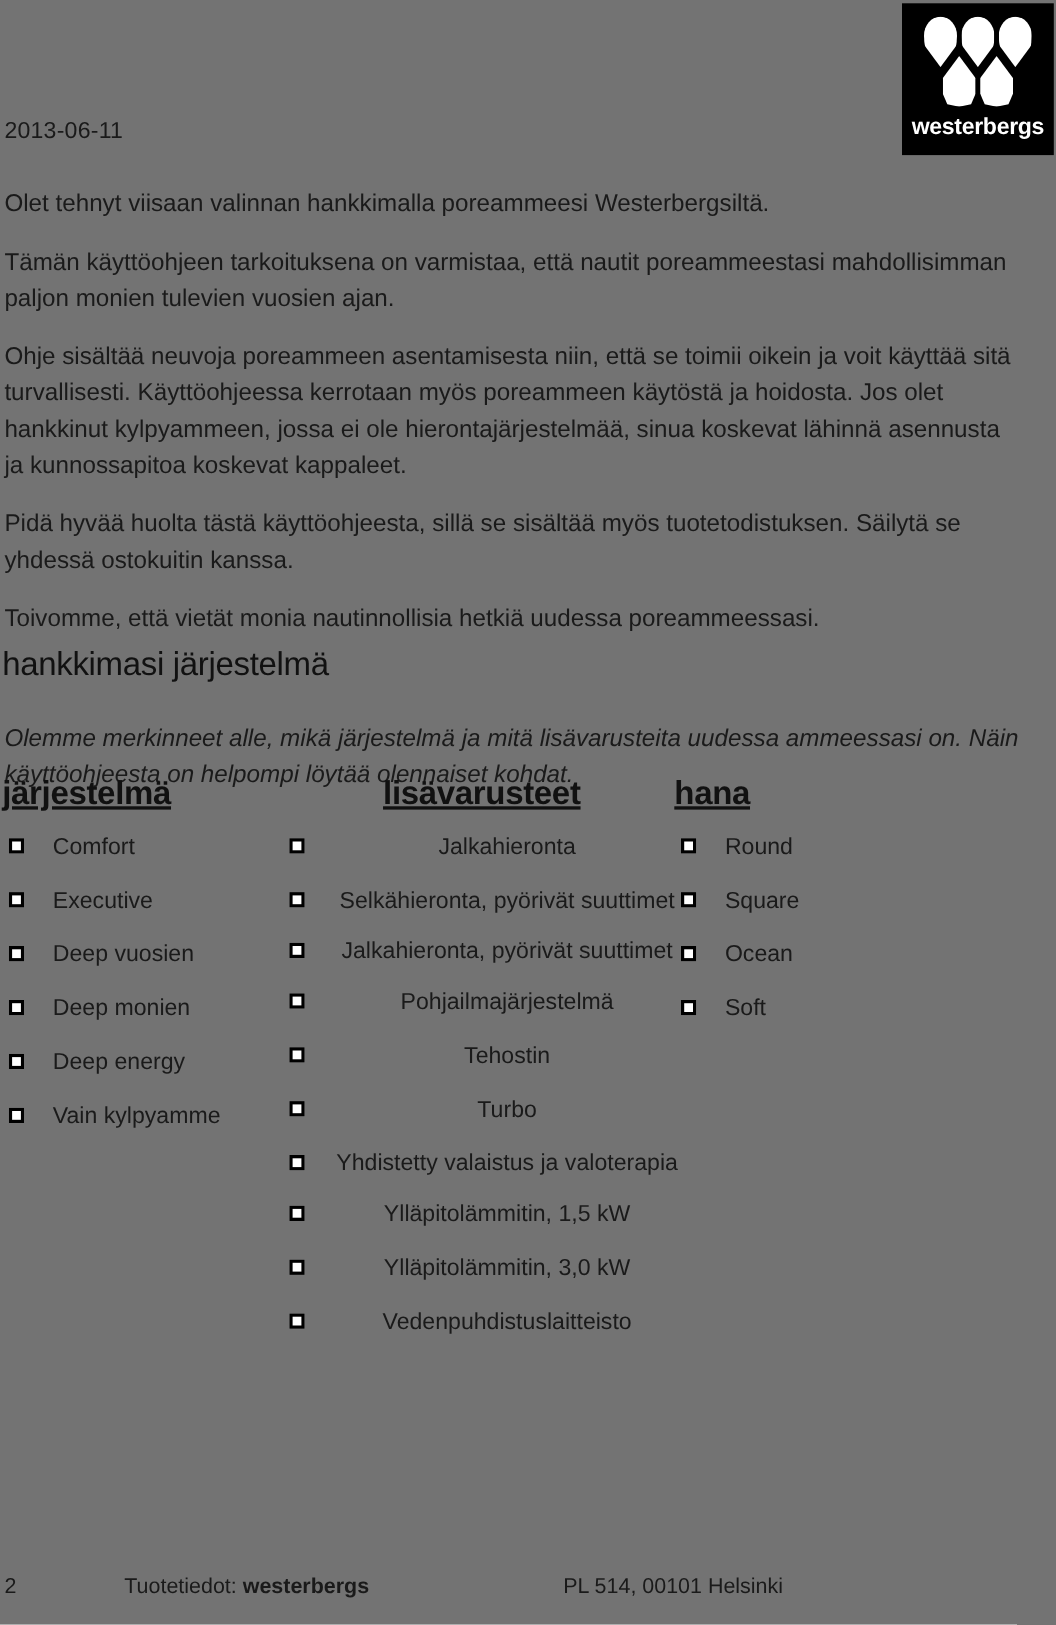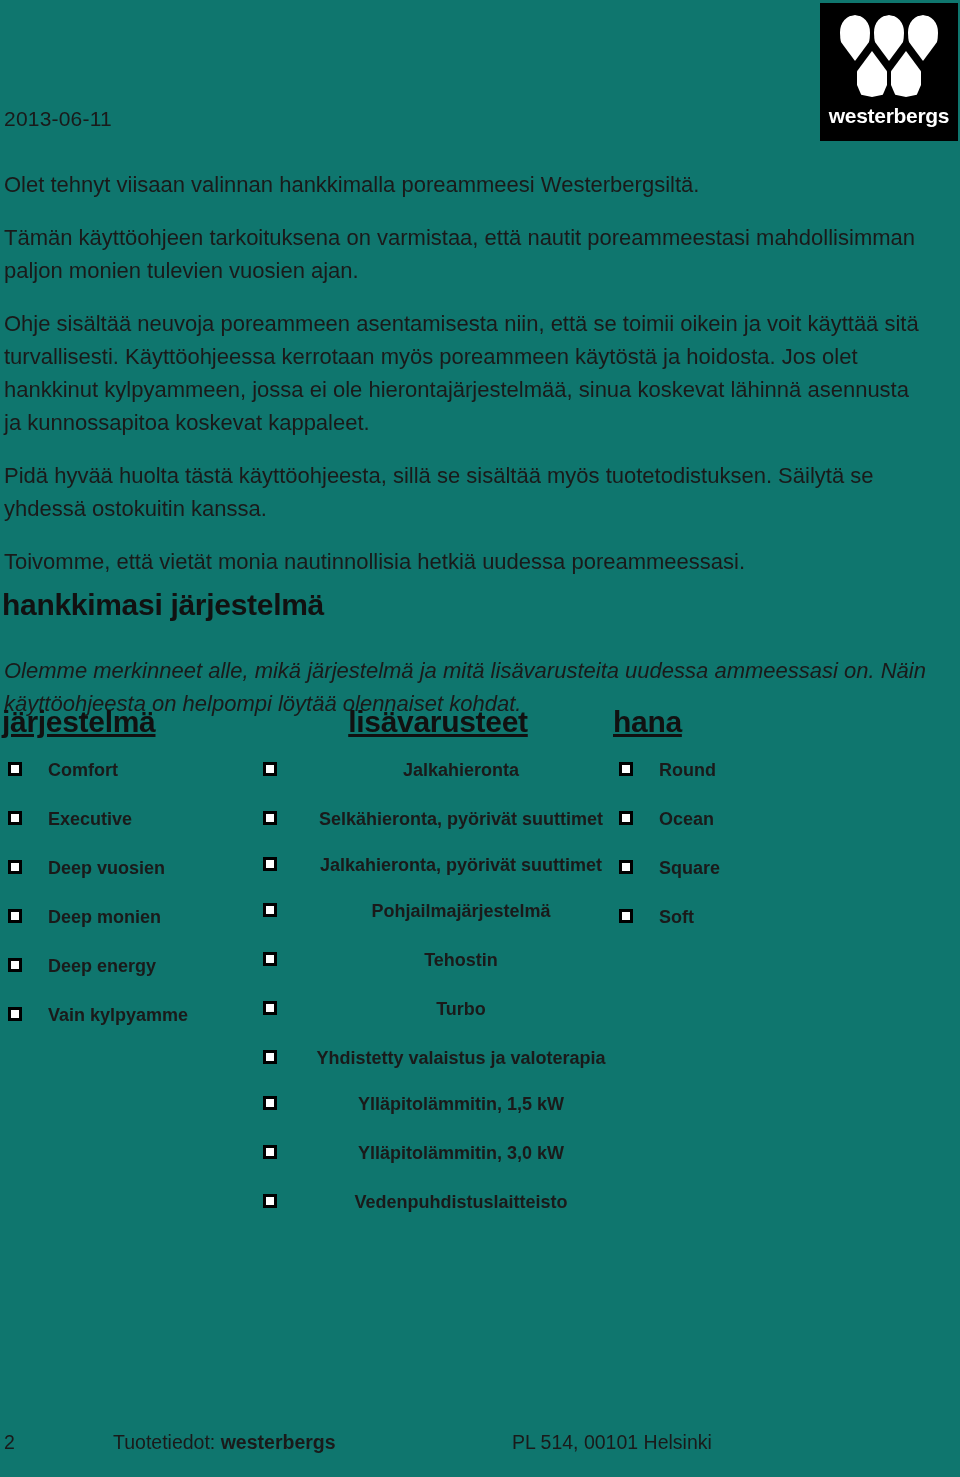--- a/index.html
+++ b/index.html
@@ -9,21 +9,21 @@
   }
   body {
     font-family: "Liberation Sans", sans-serif;
     color: #1a1a1a;
     -webkit-font-smoothing: antialiased;
   }
   .page {
     position: relative;
     width: 960px;
     height: 1477px;
-    background: #0f766e;
+    background: #737373;
     overflow: hidden;
   }
 
   
   .doc-date {
     position: absolute;
     left: 4px;
     top: 107px;
     font-size: 21px;
     letter-spacing: 0.2px;
@@ -92,21 +92,21 @@
     margin: 0 0 20px 0;
   }
   .para:last-child { margin-bottom: 0; }
 
   
   .section-title {
     position: absolute;
     left: 2px;
     top: 568px;
     font-size: 30px;
-    font-weight: bold;
+    font-weight: normal;
     letter-spacing: -0.3px;
     color: #111111;
     text-align: right;
   }
   .section-body {
     position: absolute;
     left: 4px;
     top: 654px;
     width: 930px;
     font-style: italic;
@@ -138,25 +138,24 @@
   }
 
   .check-list {
     list-style: none;
     margin: 0;
     padding: 0;
   }
   .check-item {
     position: relative;
     padding-left: 46px;
-    font-size: 18px;
+    font-size: 21px;
     line-height: 30px;
     color: #1a1a1a;
     min-height: 30px;
-    font-weight: bold;
   }
   .col-1 .check-item { margin-bottom: 19px; }
   .col-2 .check-item { margin-bottom: 19px; }
   .col-3 .check-item { margin-bottom: 19px; }
   .col-2 .check-item.two-line { margin-bottom: 16px; }
 
   .checkbox {
     position: absolute;
     left: 6px;
     top: 7px;
@@ -307,25 +306,25 @@
 
     <div class="col col-3">
       <h2 class="col-title">hana</h2>
       <ul class="check-list">
         <li class="check-item">
           <span class="checkbox"></span>
           <span>Round</span>
         </li>
         <li class="check-item">
           <span class="checkbox"></span>
+          <span>Square</span>
+        </li>
+        <li class="check-item">
+          <span class="checkbox"></span>
           <span>Ocean</span>
-        </li>
-        <li class="check-item">
-          <span class="checkbox"></span>
-          <span>Square</span>
         </li>
         <li class="check-item">
           <span class="checkbox"></span>
           <span>Soft</span>
         </li>
       </ul>
     </div>
 
   </div>
 

